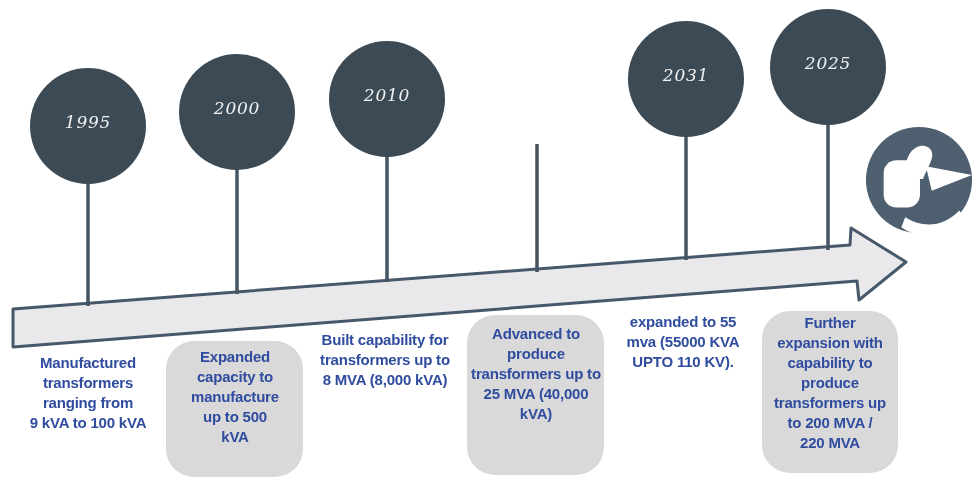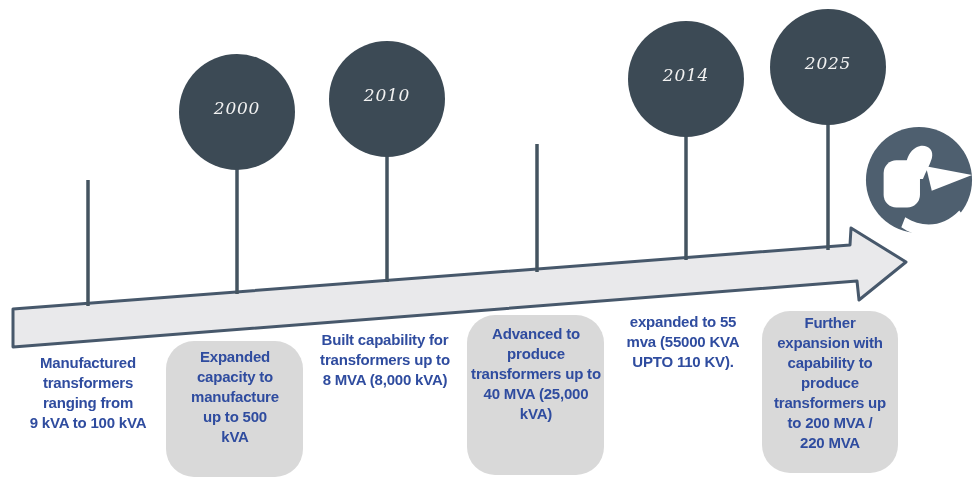--- a/index.html
+++ b/index.html
@@ -37,28 +37,31 @@
   <svg class="layer" width="976" height="502" viewBox="0 0 976 502">
     <polygon points="13,309 850,245 851,228 906,262 859,300 857,281 13,347" fill="#E9E9EB" stroke="#47586B" stroke-width="3" stroke-linejoin="round"></polygon>
     <line x1="88" y1="180" x2="88" y2="306" stroke="#445460" stroke-width="3.5"></line>
     <line x1="237" y1="166" x2="237" y2="294" stroke="#445460" stroke-width="3.5"></line>
     <line x1="387" y1="153" x2="387" y2="282" stroke="#445460" stroke-width="3.5"></line>
     <line x1="537" y1="144" x2="537" y2="272" stroke="#445460" stroke-width="3.5"></line>
     <line x1="686" y1="133" x2="686" y2="260" stroke="#445460" stroke-width="3.5"></line>
     <line x1="828" y1="121" x2="828" y2="250" stroke="#445460" stroke-width="3.5"></line>
   </svg>
 
+  <div class="circle" style="left:30px;top:68px">
+    <span class="year">1995</span>
+  </div>
   <div class="circle" style="left:179px;top:54px">
     <span class="year">2000</span>
   </div>
   <div class="circle" style="left:329px;top:41px">
     <span class="year">2010</span>
   </div>
   <div class="circle" style="left:628px;top:21px">
-    <span class="year">2014</span>
+    <span class="year">2031</span>
   </div>
   <div class="circle" style="left:770px;top:9px">
     <span class="year">2025</span>
   </div>
 
   <div class="gbox" style="left:166px;top:341px;width:137px;height:136px"></div>
   <div class="gbox" style="left:467px;top:315px;width:137px;height:160px"></div>
   <div class="gbox" style="left:762px;top:311px;width:136px;height:162px"></div>
 
   <div class="desc" style="left:13px;top:353px">Manufactured
@@ -69,21 +72,21 @@
 capacity to
 manufacture
 up to 500
 kVA</div>
   <div class="desc" style="left:310px;top:330px">Built capability for
 transformers up to
 8 MVA (8,000 kVA)</div>
   <div class="desc" style="left:461px;top:324px">Advanced to
 produce
 transformers up to
-40 MVA (25,000
+25 MVA (40,000
 kVA)</div>
   <div class="desc" style="left:608px;top:312px">expanded to 55
 mva (55000 KVA
 UPTO 110 KV).</div>
   <div class="desc" style="left:755px;top:313px">Further
 expansion with
 capability to
 produce
 transformers up
 to 200 MVA /

